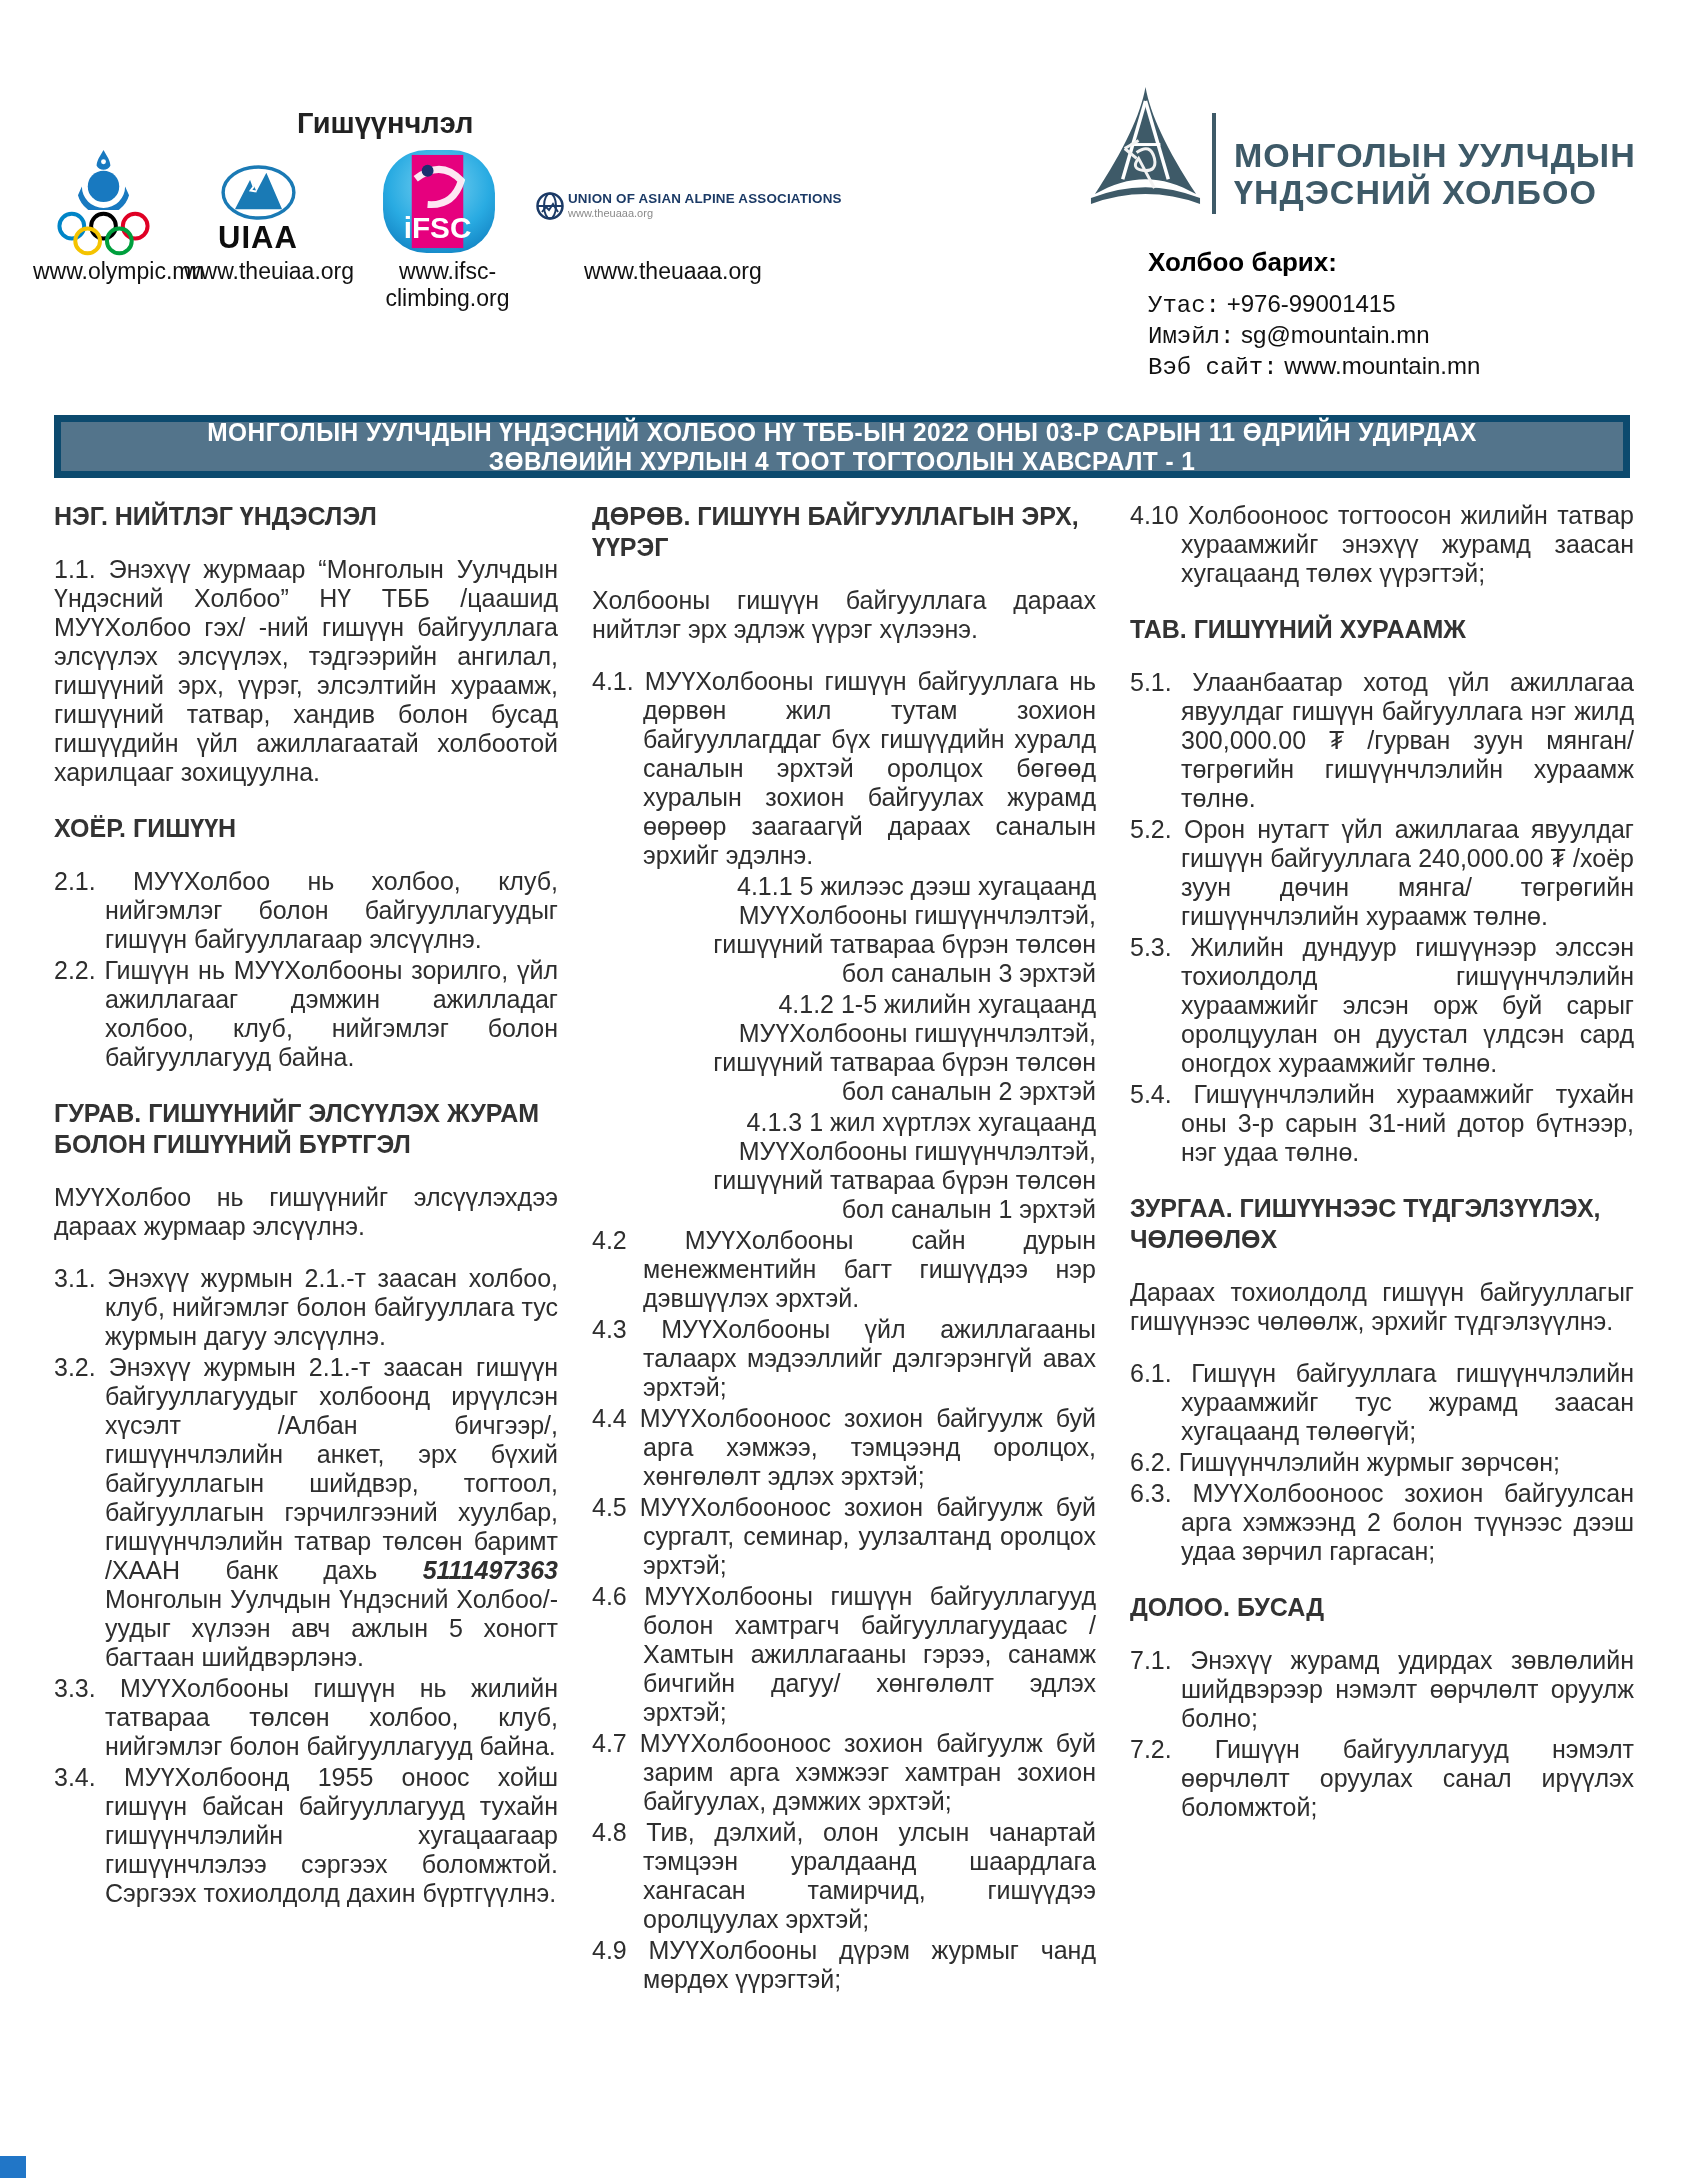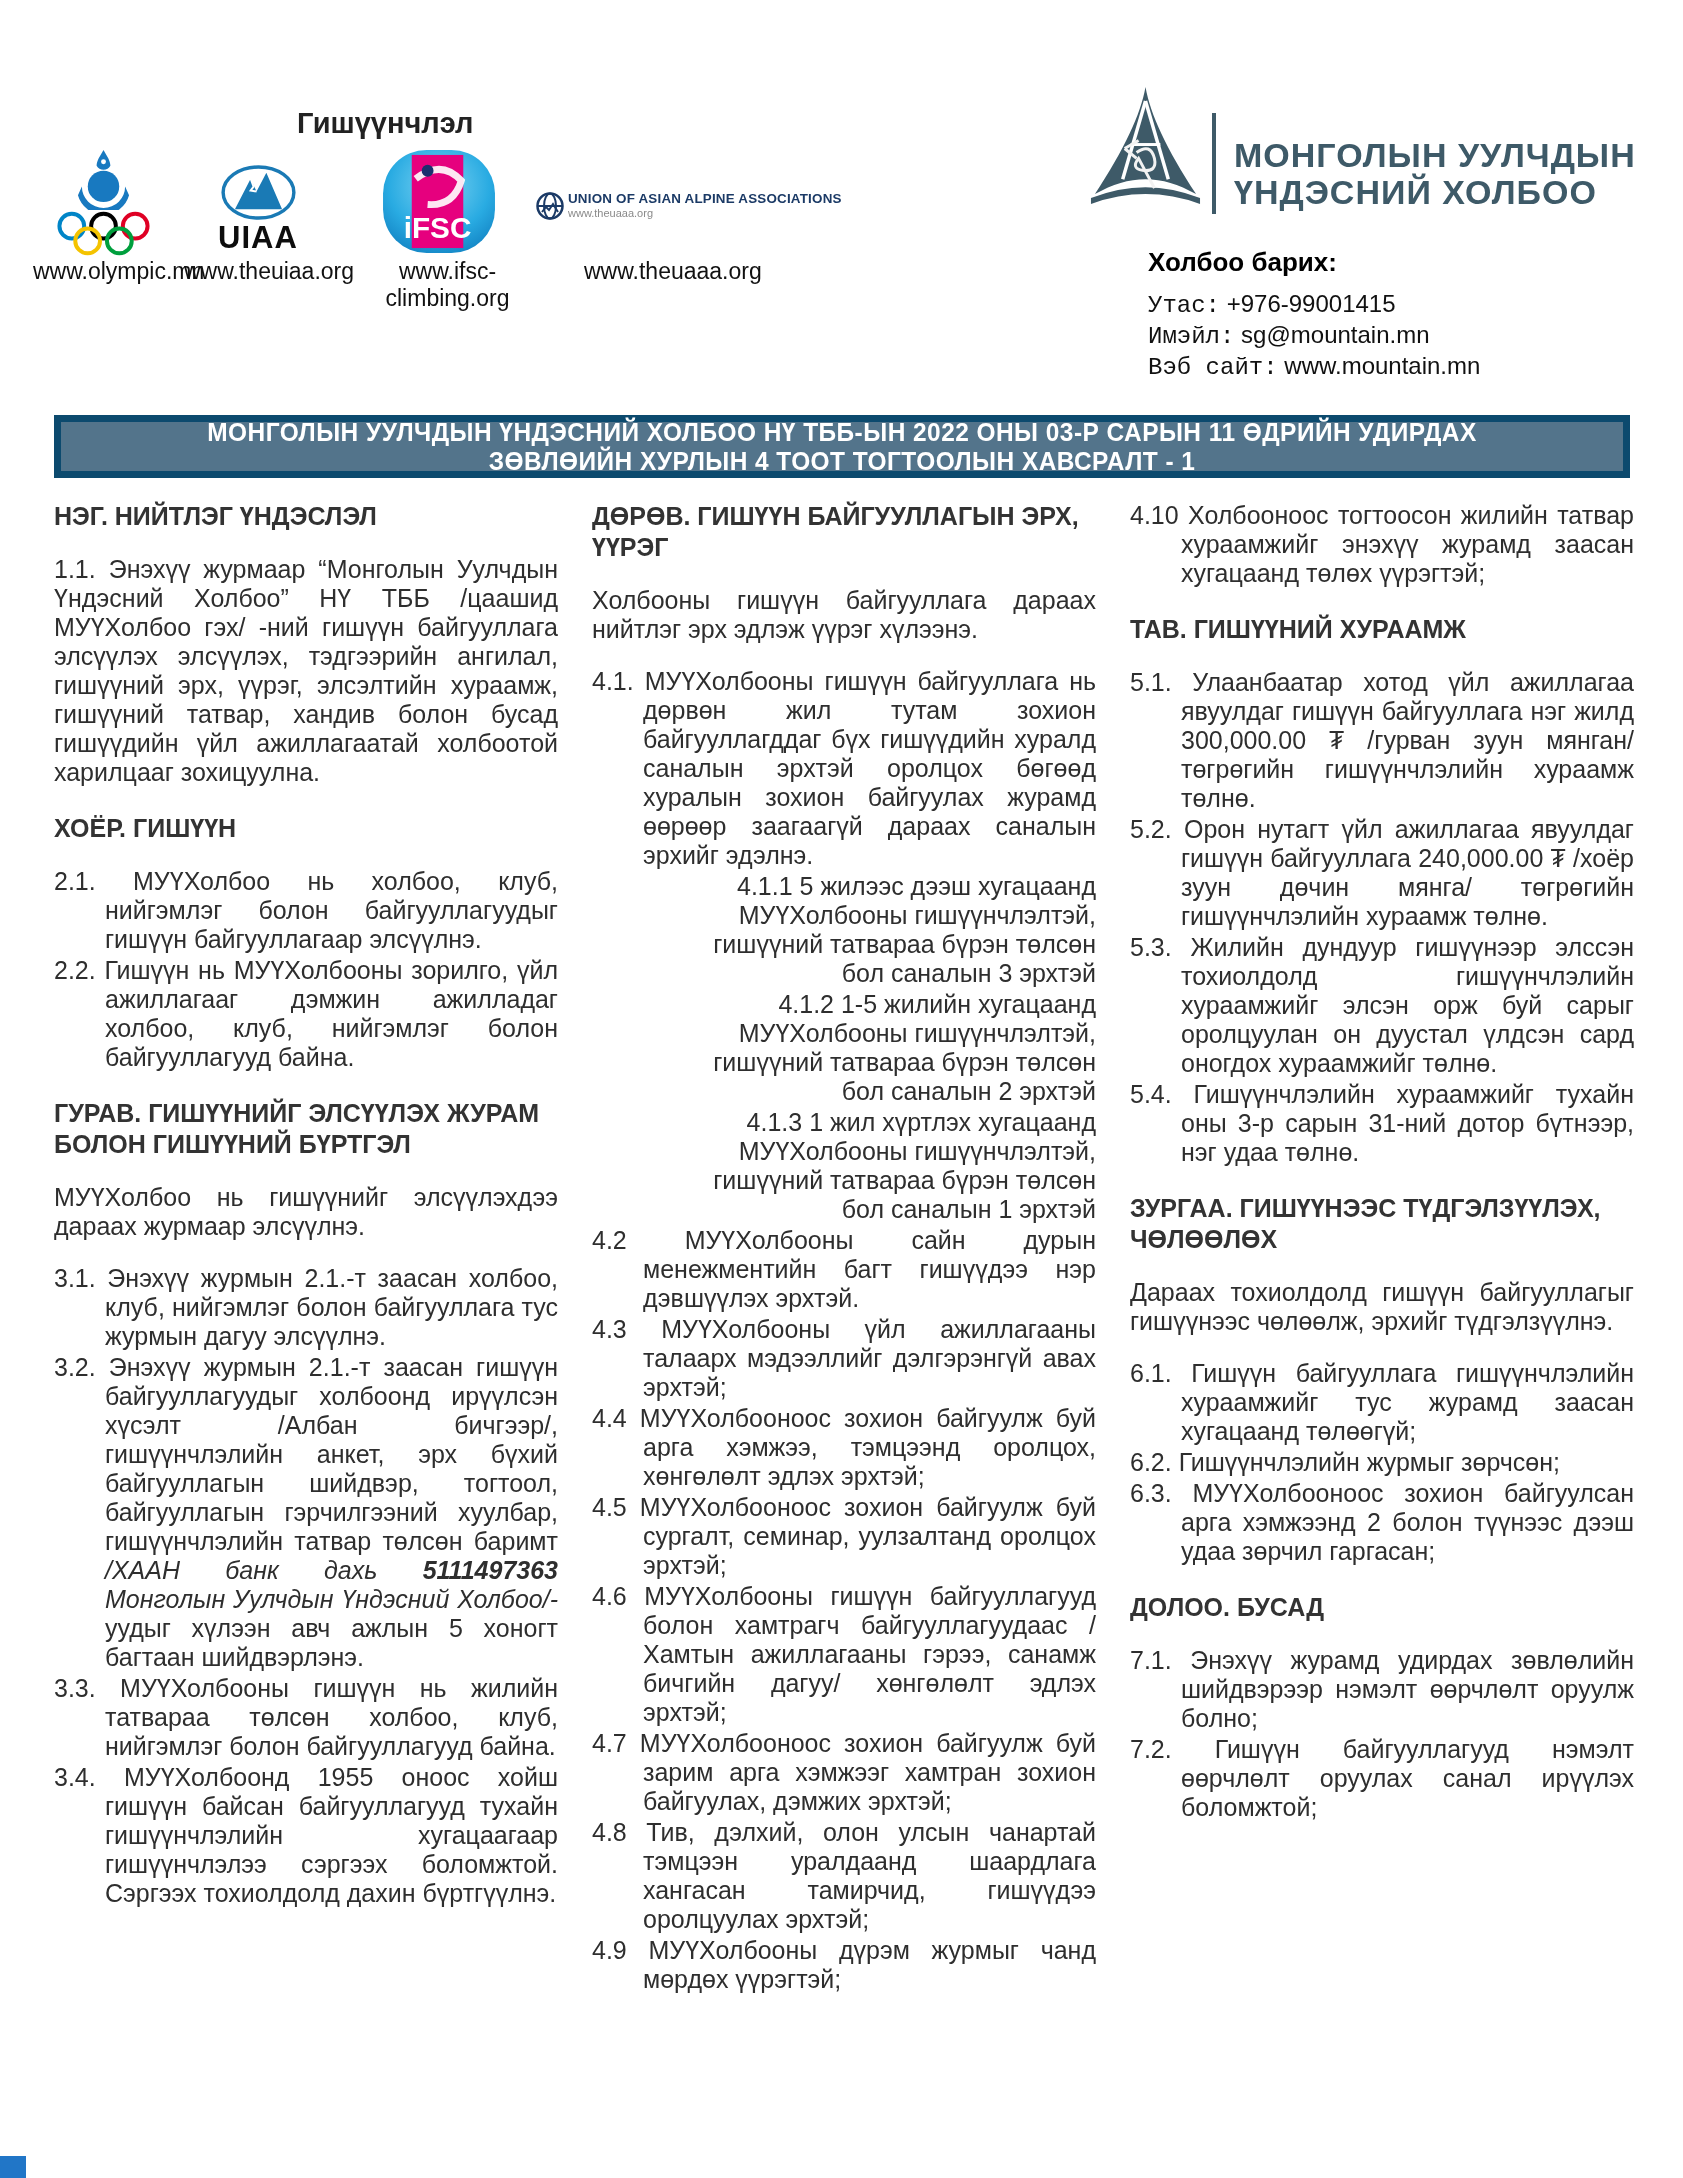--- a/index.html
+++ b/index.html
@@ -50,21 +50,21 @@
     display:flex;gap:34px;
   }
   .col{flex:1;min-width:0;font-size:25px;line-height:29px;color:#2e2e2e;}
   .blk{margin:0 0 3px 0;}
   .col .blk:first-child{margin-top:0;}
   .heading{font-weight:700;color:#333;margin:26px 0 23px 0;line-height:31px;}
   .para{text-align:justify;margin-bottom:20px;}
   .note-italic{text-align:justify;margin:23px 0;}
   .item{text-align:justify;padding-left:51px;text-indent:-51px;margin-bottom:2px;}
   .subitem{padding-left:113px;text-indent:-57px;margin-bottom:2px;text-align:right;}
-  .run-i{font-style:italic;}
+  .run-i{}
   .run-bi{font-style:italic;font-weight:700;}
   
   .corner-mark{position:absolute;left:0;top:2156px;width:26px;height:22px;background:#2176c7;}
   svg{display:block;}
 </style>
 </head>
 <body>
 
 <div>
 

